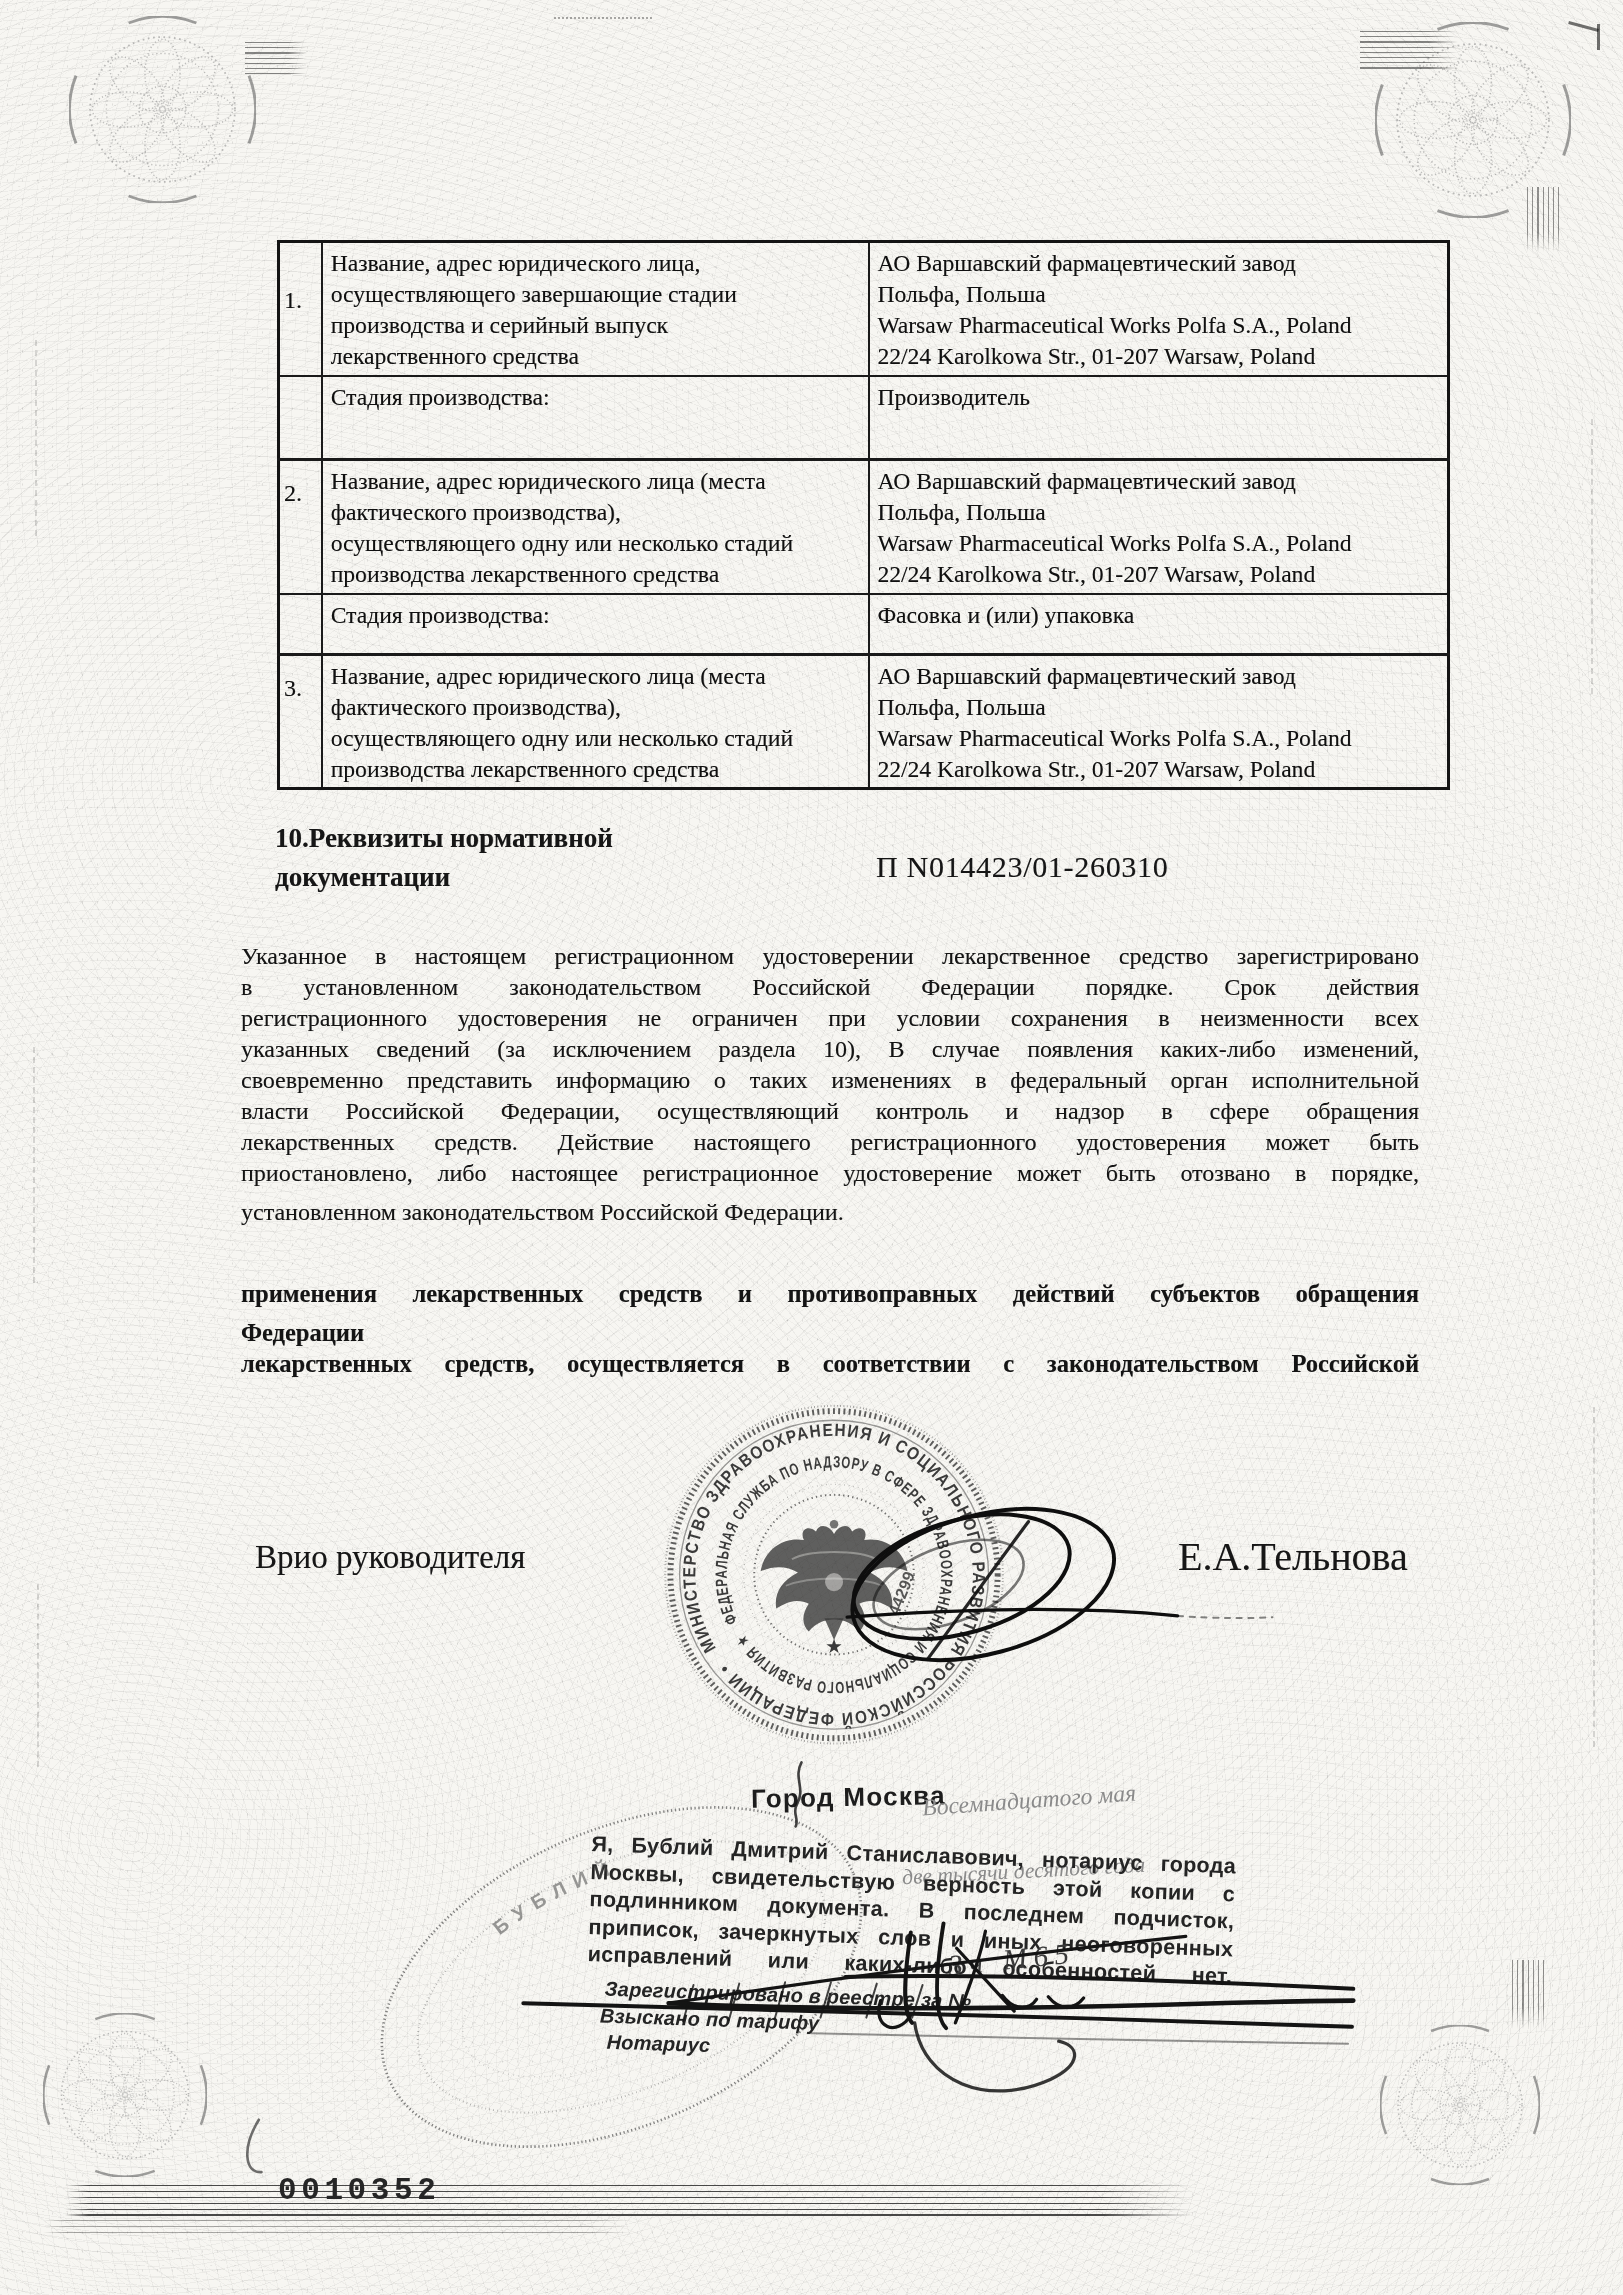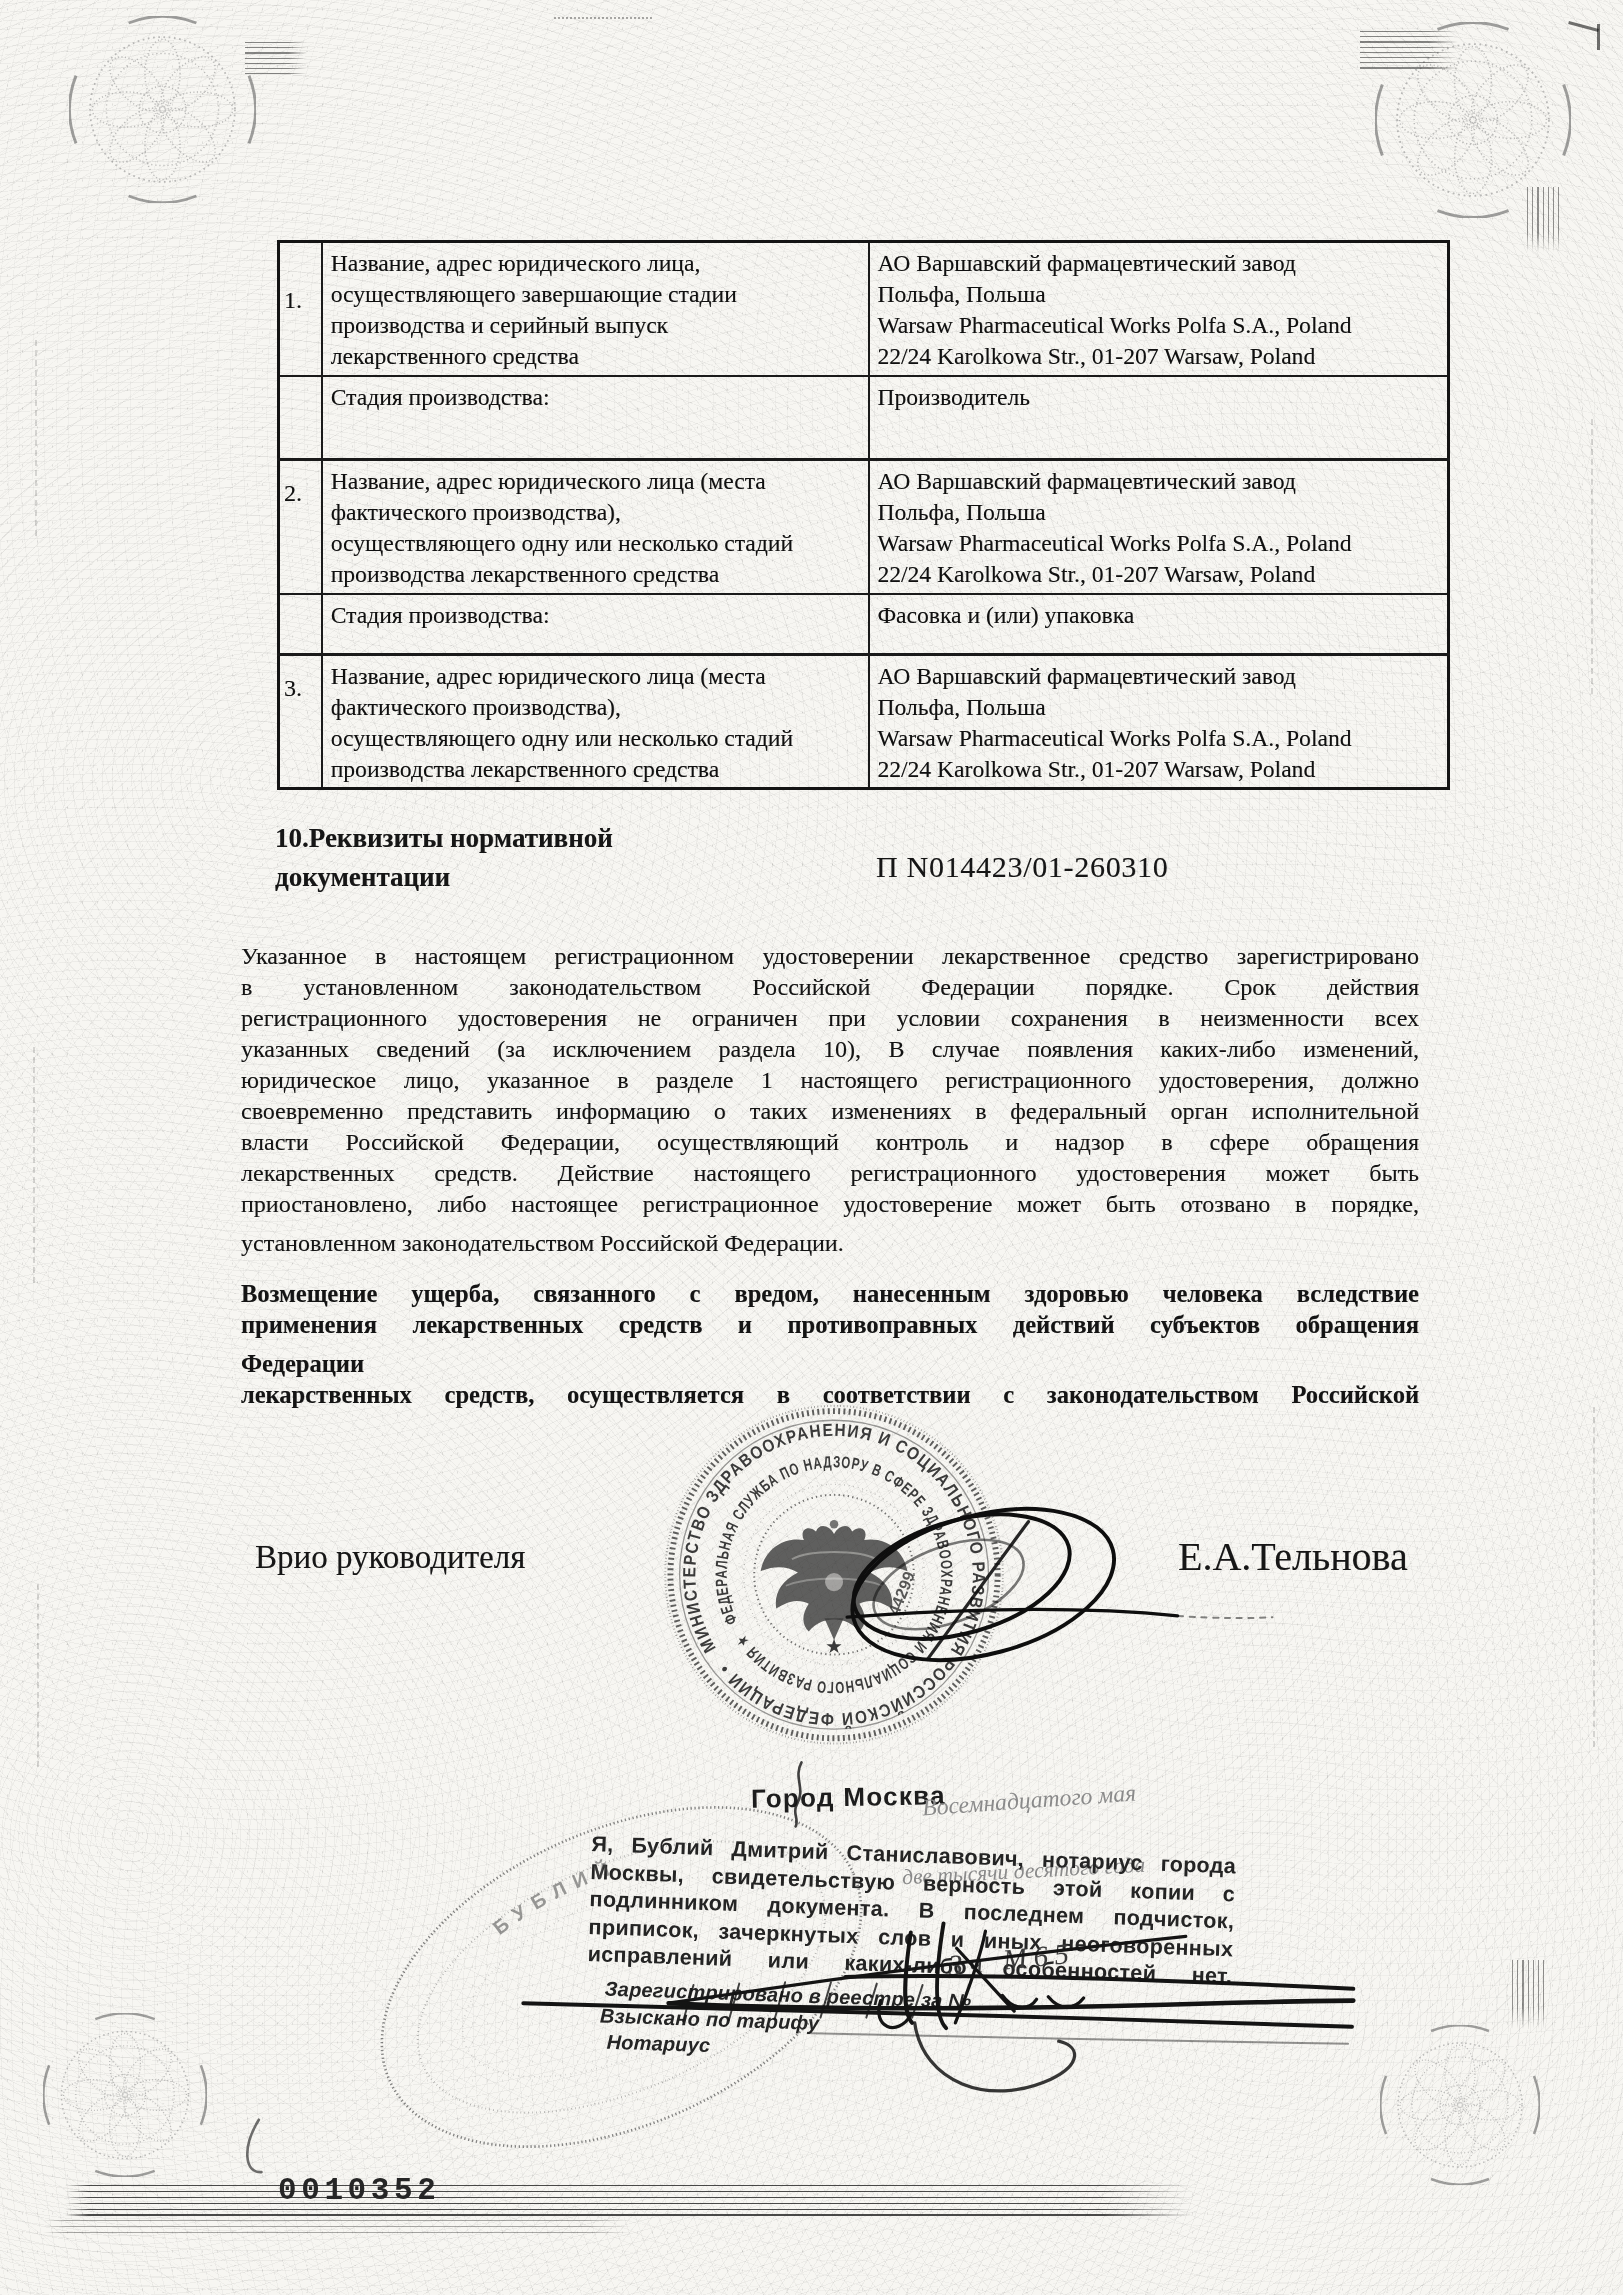--- a/index.html
+++ b/index.html
@@ -241,30 +241,28 @@
     <div>10.Реквизиты нормативной</div>
     <div>документации</div>
   </div>
   <div class="regnum scanink">П N014423/01-260310</div>
 
   <div class="para para1 scanink">
     <div class="pline">Указанное в настоящем регистрационном удостоверении лекарственное средство зарегистрировано</div>
     <div class="pline">в установленном законодательством Российской Федерации порядке. Срок действия</div>
     <div class="pline">регистрационного удостоверения не ограничен при условии сохранения в неизменности всех</div>
     <div class="pline">указанных сведений (за исключением раздела 10), В случае появления каких-либо изменений,</div>
-    <div class="pline">юридическое лицо, указанное в разделе 1 настоящего регистрационного удостоверения, должно</div>
     <div class="pline">своевременно представить информацию о таких изменениях в федеральный орган исполнительной</div>
     <div class="pline">власти Российской Федерации, осуществляющий контроль и надзор в сфере обращения</div>
     <div class="pline">лекарственных средств. Действие настоящего регистрационного удостоверения может быть</div>
     <div class="pline">приостановлено, либо настоящее регистрационное удостоверение может быть отозвано в порядке,</div>
     <div class="pline short">установленном законодательством Российской Федерации.</div>
   </div>
 
   <div class="para para2 scanink">
-    <div class="pline">Возмещение ущерба, связанного с вредом, нанесенным здоровью человека вследствие</div>
     <div class="pline">применения лекарственных средств и противоправных действий субъектов обращения</div>
     <div class="pline short">Федерации</div>
     <div class="pline">лекарственных средств, осуществляется в соответствии с законодательством Российской</div>
   </div>
 
   <div class="sig-role scanink">Врио руководителя</div>
   <div class="sig-name scanink">Е.А.Тельнова</div>
 
   <svg class="abs z5" style="left:641px; top:1388px;" width="746" height="393" viewBox="0 0 1140 600">
     <defs>

